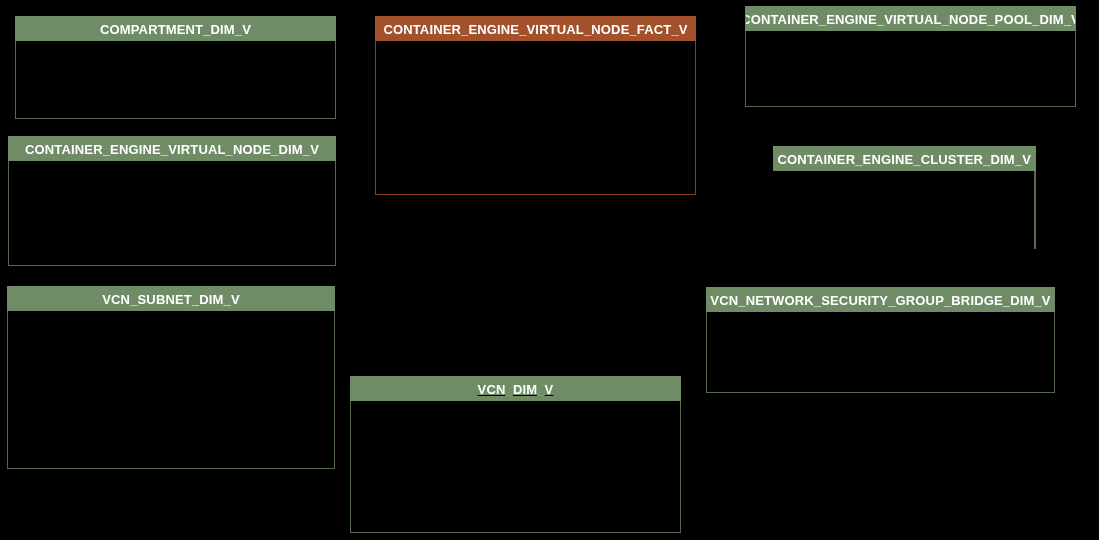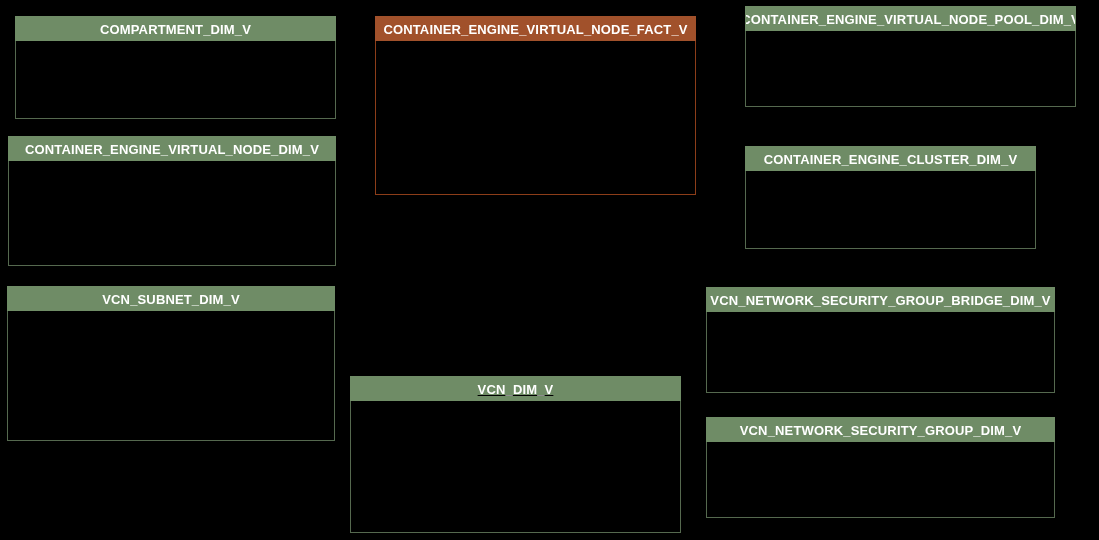--- a/index.html
+++ b/index.html
@@ -81,33 +81,29 @@
       <div class="table-body"></div>
     </div>
     <div class="table-box dim" style="left: 745px; top: 6px; width: 331px; height: 101px;">
       <div class="table-header">CONTAINER_ENGINE_VIRTUAL_NODE_POOL_DIM_V</div>
       <div class="table-body"></div>
     </div>
     <div class="table-box dim" style="left: 8px; top: 136px; width: 328px; height: 130px; justify-content: flex-end;">
       <div class="table-header">CONTAINER_ENGINE_VIRTUAL_NODE_DIM_V</div>
       <div class="table-body"></div>
     </div>
-    <div class="table-box dim" style="left: 745px; top: 146px; width: 291px; height: 103px;">
+    <div class="table-box dim" style="left: 745px; top: 146px; width: 291px; height: 103px; align-items: flex-end;">
       <div class="table-header">CONTAINER_ENGINE_CLUSTER_DIM_V</div>
       <div class="table-body"></div>
     </div>
-    <div class="table-box dim" style="left: 7px; top: 286px; width: 328px; height: 155px;">
+    <div class="table-box dim" style="left: 7px; top: 286px; width: 328px; height: 183px;">
       <div class="table-header">VCN_SUBNET_DIM_V</div>
       <div class="table-body"></div>
     </div>
     <div class="table-box dim" style="left: 706px; top: 287px; width: 349px; height: 106px;">
       <div class="table-header">VCN_NETWORK_SECURITY_GROUP_BRIDGE_DIM_V</div>
       <div class="table-body"></div>
     </div>
     <div class="table-box dim" style="left: 350px; top: 376px; width: 331px; height: 157px; text-decoration: underline;">
       <div class="table-header">VCN_DIM_V</div>
       <div class="table-body"></div>
     </div>
-    <div class="table-box dim" style="left: 706px; top: 417px; width: 349px; height: 101px;">
-      <div class="table-header">VCN_NETWORK_SECURITY_GROUP_DIM_V</div>
-      <div class="table-body"></div>
-    </div>
   </div>
 
 </body></html>

